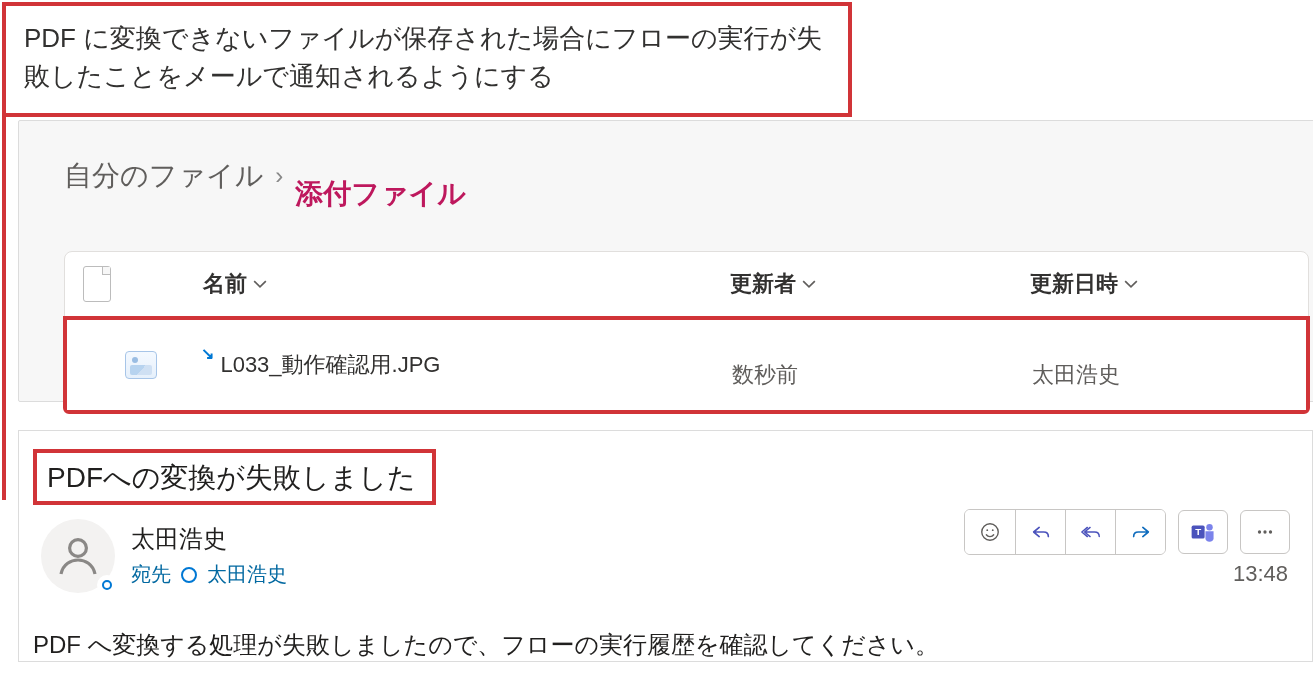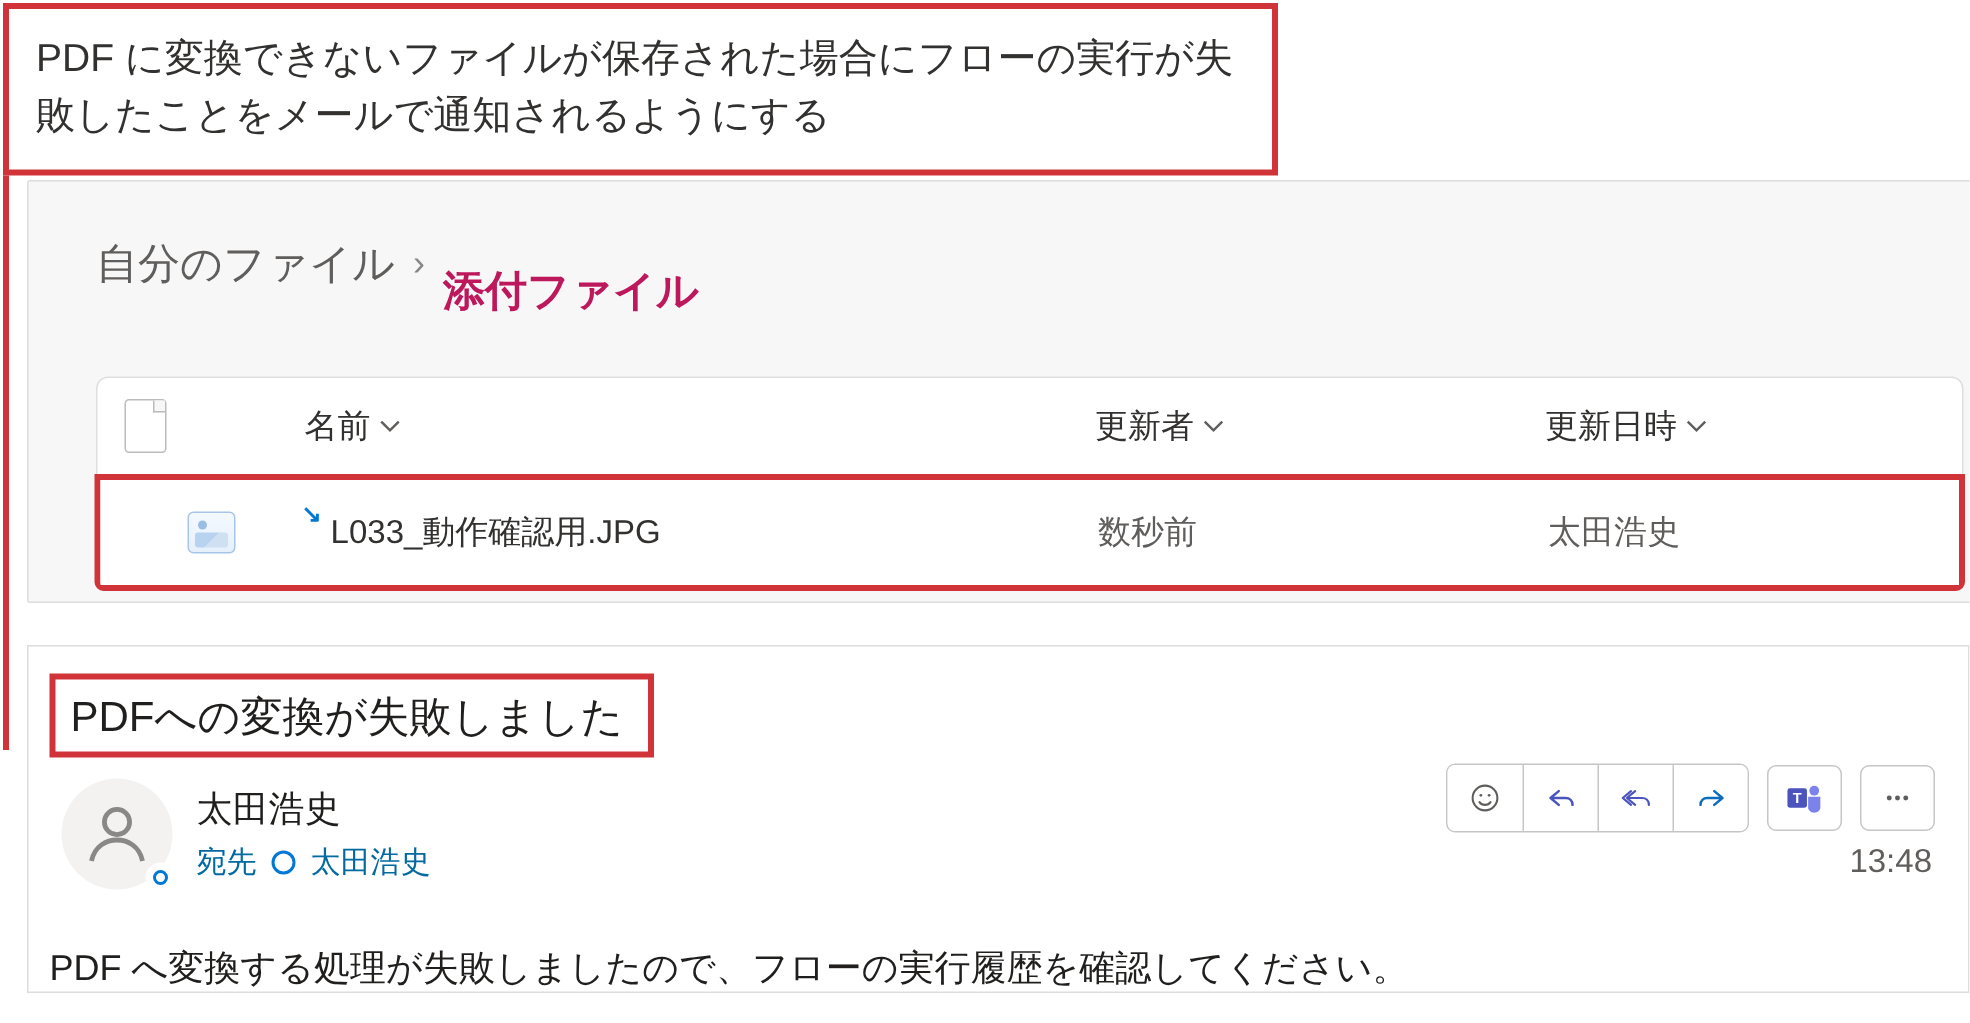--- a/index.html
+++ b/index.html
@@ -88,21 +88,21 @@
     grid-template-columns: 120px 1fr 300px 260px;
     align-items: center;
     padding: 14px 18px;
     font-size: 22px;
     color: #323130;
   }
   .file-header .col {
     display: flex;
     align-items: center;
     gap: 6px;
-    font-weight: 400;
+    font-weight: 700;
   }
   .chev-down {
     display: inline-block;
   }
   .chev-down svg { display:block; }
 
   .file-row-wrap {
     border: 4px solid #d13438;
     margin: 0 -2px -2px -2px;
     border-radius: 0 0 6px 6px;
@@ -120,20 +120,21 @@
     justify-content:center;
   }
   .file-row .fname-cell {
     display:flex;
     align-items:center;
     gap: 10px;
     color: #323130;
   }
   .file-row .fmod, .file-row .fauth {
     color: #605e5c;
+    margin-top: 20px;
   }
 
   .file-icon-outer {
     width: 26px;
     height: 34px;
     border: 1px solid #bcbcbc;
     border-radius: 3px;
     background: #fff;
     position: relative;
   }

